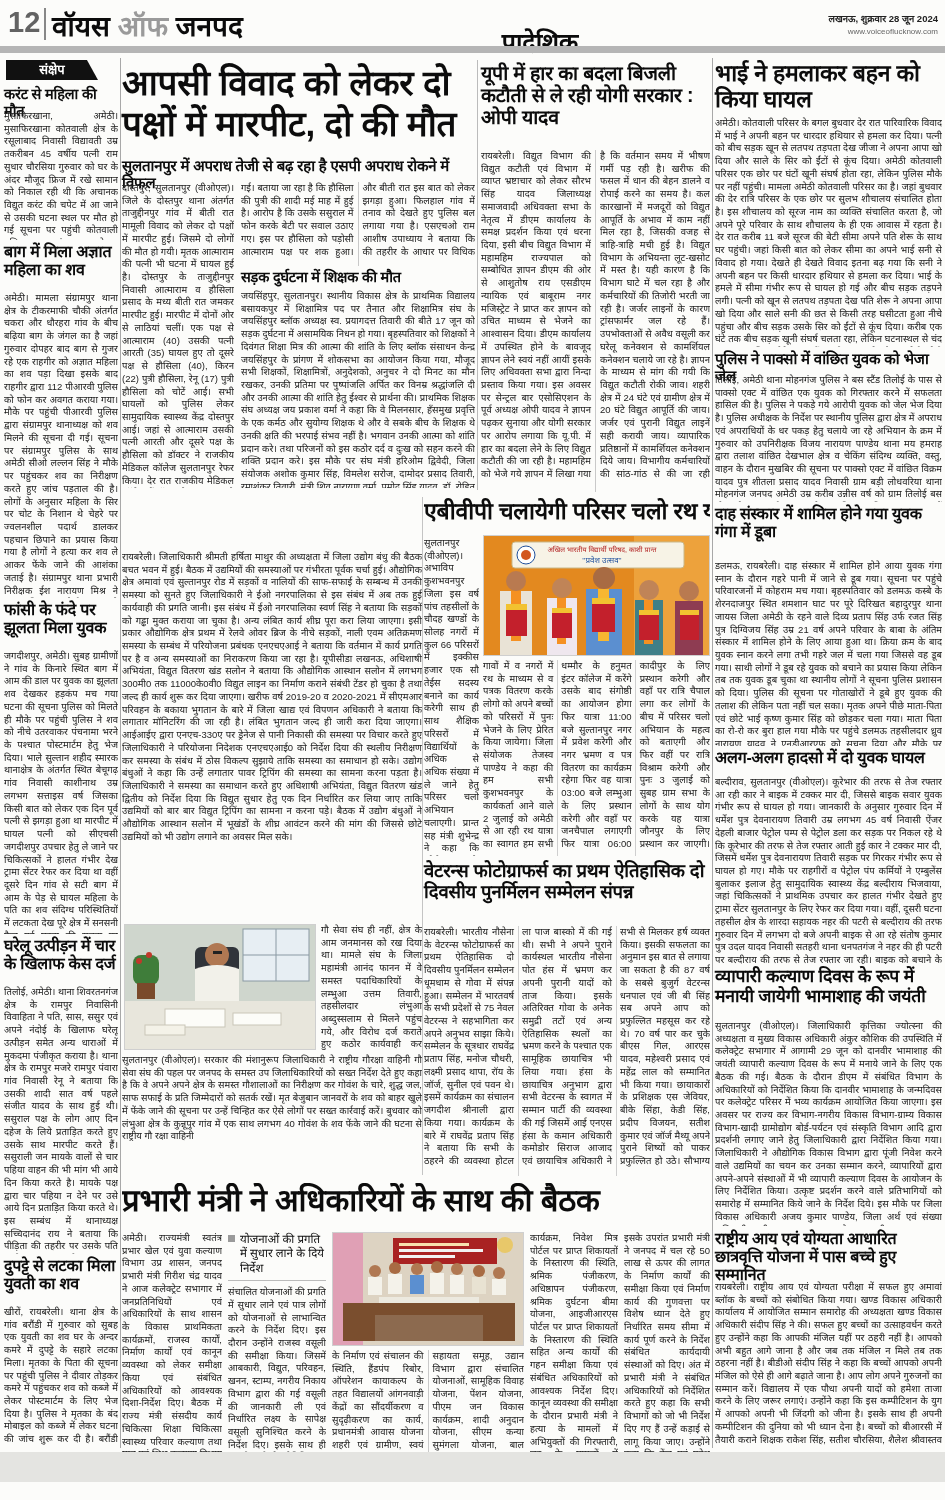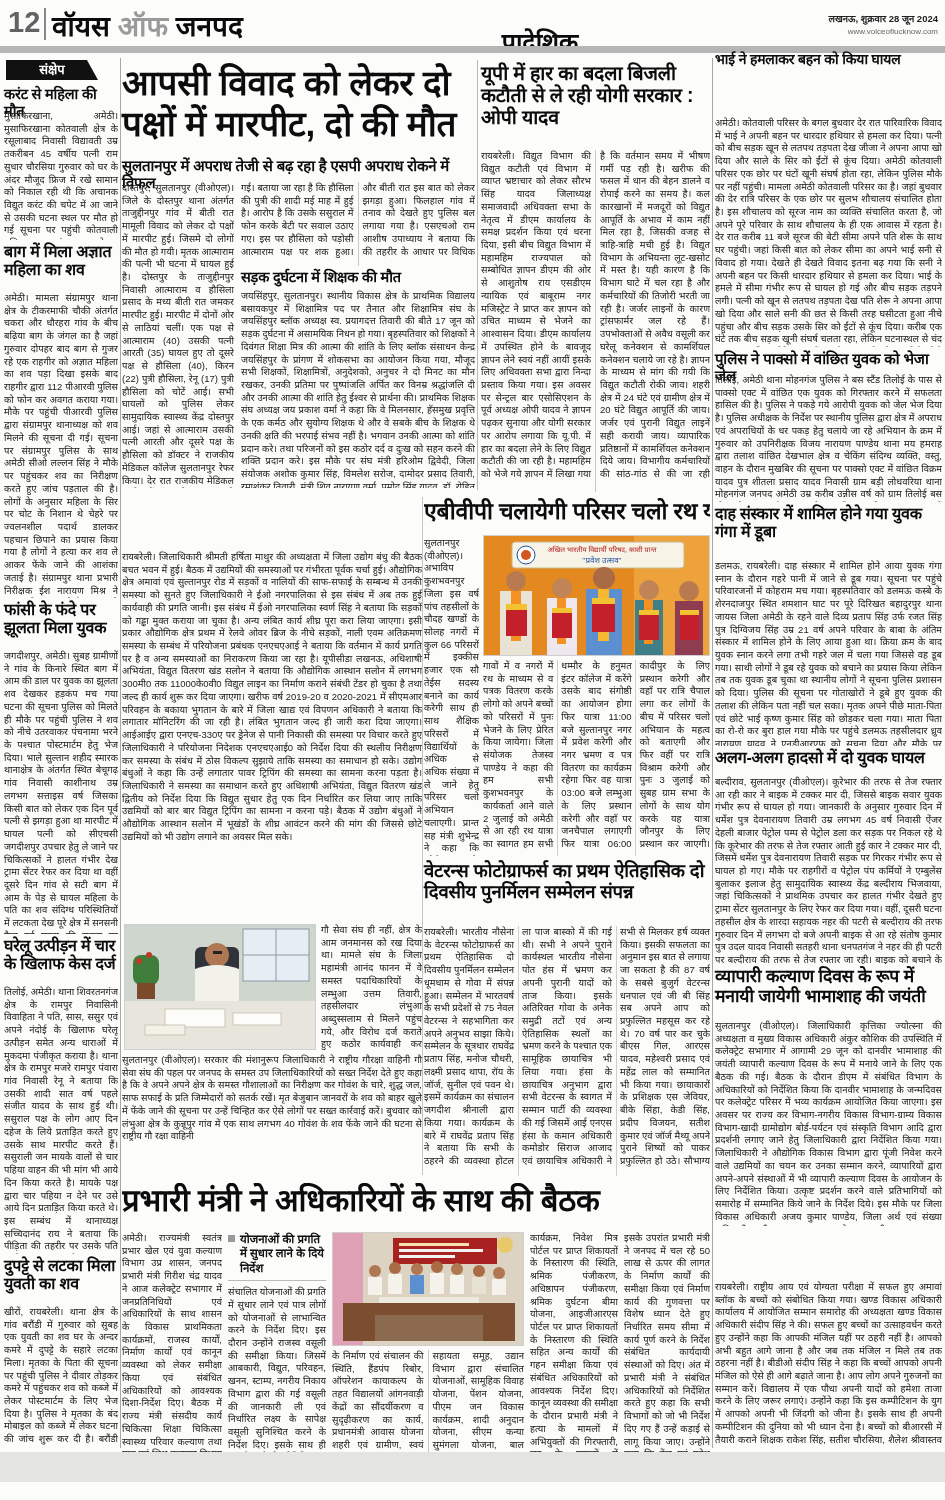--- a/index.html
+++ b/index.html
@@ -7,21 +7,21 @@
   .page{position:relative;width:945px;height:1500px;margin:0 auto;background:#fcfcfa;overflow:hidden;
         font-family:"Liberation Sans","DejaVu Sans",sans-serif;color:#1c1c1c}
   .abs{position:absolute}
   .hl{font-weight:800;color:#0c0c0c;line-height:1.14;letter-spacing:-.2px}
   .bt{font-size:9.5px;line-height:1.34;text-align:justify;color:#222;overflow:hidden;column-fill:auto}
   .c2{column-count:2;column-gap:9px;column-rule:1px solid #c9c9c9}
   .c3{column-count:3;column-gap:8px;column-rule:1px solid #cfcfcf}
   .vrule{width:1px;background:#a8a8a8}
   .graybar{background:#b5b5b5}
   .nowrap{white-space:nowrap;overflow:hidden}
-  .subheadbox{font-weight:700;color:#111}
+  .subheadbox{font-weight:400;color:#111}
   .photo{overflow:hidden;border:1px solid #cfcfcf;background:#eee}
 </style>
 </head>
 <body>
 
 <div class="page">
 
   <div class="abs" style="left:8px;top:6px;font-size:29px;font-weight:800;color:#636363">12</div>
   <div class="abs" style="left:44px;top:8px;width:2px;height:32px;background:#888"></div>
   <div class="abs" style="left:52px;top:6px;font-size:28px;font-weight:800;color:#0b0b0b">
@@ -192,32 +192,33 @@
       <path d="M10 70 L182 70 L182 108 L150 108 L150 82 L42 82 L42 108 L10 108 Z" fill="#7a4e2e"></path>
       <rect x="42" y="82" width="108" height="26" fill="#8c6a4f"></rect>
       <rect x="46" y="64" width="100" height="6" fill="#ece9df"></rect>
     </svg>
   </div>
   <div class="abs bt c2" style="left:332px;top:1350px;width:192px;height:104px">के निर्माण एवं संचालन की स्थिति, हैंडपंप रिबोर, ऑपरेशन कायाकल्प के तहत विद्यालयों आंगनवाड़ी केंद्रों का सौंदर्यीकरण व सुदृढ़ीकरण का कार्य, प्रधानमंत्री आवास योजना शहरी एवं ग्रामीण, स्वयं सहायता समूह, उद्यान विभाग द्वारा संचालित योजनाओं, सामूहिक विवाह योजना, पेंशन योजना, पीएम जन विकास कार्यक्रम, शादी अनुदान योजना, सीएम कन्या सुमंगला योजना, बाल विकास, पोषण पखवाड़ा, दुग्ध विकास, एक जनपद एक उत्पाद, प्रधानमंत्री रोजगार सृजन</div>
 
   <div class="abs bt" style="left:530px;top:1232px;width:88px;height:222px">कार्यक्रम, निवेश मित्र पोर्टल पर प्राप्त शिकायतों के निस्तारण की स्थिति, श्रमिक पंजीकरण, अधिष्ठापन पंजीकरण, श्रमिक दुर्घटना बीमा योजना, आइजीआरएस पोर्टल पर प्राप्त शिकायतों के निस्तारण की स्थिति सहित अन्य कार्यों की गहन समीक्षा किया एवं संबंधित अधिकारियों को आवश्यक निर्देश दिए। कानून व्यवस्था की समीक्षा के दौरान प्रभारी मंत्री ने हत्या के मामलों में अभियुक्तों की गिरफ्तारी, लूट के मामलों में गिरफ्तारी, महिला उत्पीड़न, बलात्कार, अपहरण, पास्को एक्ट, गुंडा एक्ट, अनुसूचित जनजाति उत्पीड़न, लंबित विवेचना, गैंगस्टर, रासुका सहित अन्य बिंदुओं पर समीक्षा किया एवं पुलिस विभाग को आवश्यक निर्देश दिए।</div>
   <div class="abs bt" style="left:624px;top:1232px;width:86px;height:222px">इसके उपरांत प्रभारी मंत्री ने जनपद में चल रहे 50 लाख से ऊपर की लागत के निर्माण कार्यों की समीक्षा किया एवं निर्माण कार्य की गुणवत्ता पर विशेष ध्यान देते हुए निर्धारित समय सीमा में कार्य पूर्ण करने के निर्देश संबंधित कार्यदायी संस्थाओं को दिए। अंत में प्रभारी मंत्री ने संबंधित अधिकारियों को निर्देशित करते हुए कहा कि सभी विभागों को जो भी निर्देश दिए गए हैं उन्हें कड़ाई से लागू किया जाए। उन्होंने कहा कि केंद्र एवं प्रदेश सरकार की जनकल्याणकारी योजनाओं का लाभ जनता तक पहुंचे इसके लिए हम सभी को टीम भावना के साथ कार्य करना होगा।</div>
 
-  <div class="abs hl" style="left:715px;top:52px;width:227px;font-size:14px">भाई ने हमलाकर बहन को किया घायल</div>
+  <div class="abs hl" style="left:715px;top:60px;width:227px;font-size:23px">भाई ने हमलाकर बहन को किया घायल</div>
   <div class="abs bt" style="left:715px;top:117px;width:227px;height:230px">अमेठी। कोतवाली परिसर के बगल बुधवार देर रात पारिवारिक विवाद में भाई ने अपनी बहन पर धारदार हथियार से हमला कर दिया। पत्नी को बीच सड़क खून से लतपथ तड़पता देख जीजा ने अपना आपा खो दिया और साले के सिर को ईंटों से कूंच दिया। अमेठी कोतवाली परिसर एक छोर पर घंटों खूनी संघर्ष होता रहा, लेकिन पुलिस मौके पर नहीं पहुंची। मामला अमेठी कोतवाली परिसर का है। जहां बुधवार की देर रात्रि परिसर के एक छोर पर सुलभ शौचालय संचालित होता है। इस शौचालय को सूरज नाम का व्यक्ति संचालित करता है, जो अपने पूरे परिवार के साथ शौचालय के ही एक आवास में रहता है। देर रात करीब 11 बजे सूरज की बेटी सीमा अपने पति शेरू के साथ घर पहुंची। जहां किसी बात को लेकर सीमा का अपने भाई सनी से विवाद हो गया। देखते ही देखते विवाद इतना बढ़ गया कि सनी ने अपनी बहन पर किसी धारदार हथियार से हमला कर दिया। भाई के हमले में सीमा गंभीर रूप से घायल हो गई और बीच सड़क तड़पने लगी। पत्नी को खून से लतपथ तड़पता देख पति शेरू ने अपना आपा खो दिया और साले सनी की छत से किसी तरह घसीटता हुआ नीचे पहुंचा और बीच सड़क उसके सिर को ईंटों से कूंच दिया। करीब एक घंटे तक बीच सड़क खूनी संघर्ष चलता रहा, लेकिन घटनास्थल से चंद कदम दूर पुलिस मौके पर नहीं पहुंची। घटना के दौरान छोटी छोटी बच्चियां बीच बचाव करने की जद्दोजहद करती रही, लेकिन कामयाब न हो सकी। अमेठी थाना प्रभारी निरीक्षक अमर सिंह ने बताया कि प्रकरण संज्ञान में है आवश्यक विधिक कार्रवाही की जा रही है।</div>
 
   <div class="abs hl" style="left:715px;top:350px;width:227px;font-size:15px">पुलिस ने पाक्सो में वांछित युवक को भेजा जेल</div>
   <div class="abs bt" style="left:715px;top:374px;width:227px;height:128px">तिलोई, अमेठी थाना मोहनगंज पुलिस ने बस स्टैंड तिलोई के पास से पाक्सो एक्ट में वांछित एक युवक को गिरफ्तार करने में सफलता हासिल की है। पुलिस ने पकड़े गये आरोपी युवक को जेल भेज दिया है। पुलिस अधीक्षक के निर्देश पर स्थानीय पुलिस द्वारा क्षेत्र में अपराध एवं अपराधियों के धर पकड़ हेतु चलाये जा रहे अभियान के क्रम में गुरुवार को उपनिरीक्षक विजय नारायण पाण्डेय थाना मय हमराह द्वारा तलाश वांछित देखभाल क्षेत्र व चेकिंग संदिग्ध व्यक्ति, वस्तु, वाहन के दौरान मुखबिर की सूचना पर पाक्सो एक्ट में वांछित विक्रम यादव पुत्र शीतला प्रसाद यादव निवासी ग्राम बड़ी लोधवरिया थाना मोहनगंज जनपद अमेठी उम्र करीब उन्नीस वर्ष को ग्राम तिलोई बस स्टैण्ड से समय करीब पांच बजे प्रातः गिरफ्तार किया। इस सम्बंध में कोतवाली प्रभारी ब्रजेश कुमार सिंह ने बताया कि पुलिस टीम द्वारा थाना मोहनगंज पुलिस द्वारा गिरफ्तार युवक को जेल भेज दिया गया है।</div>
 
   <div class="abs hl" style="left:715px;top:505px;width:227px;font-size:16px">दाह संस्कार में शामिल होने गया युवक गंगा में डूबा</div>
   <div class="abs bt" style="left:715px;top:560px;width:227px;height:186px">डलमऊ, रायबरेली। दाह संस्कार में शामिल होने आया युवक गंगा स्नान के दौरान गहरे पानी में जाने से डूब गया। सूचना पर पहुंचे परिवारजनों में कोहराम मच गया। बृहस्पतिवार को डलमऊ कस्बे के शेरनदाजपुर स्थित शमशान घाट पर पूरे दिरिखत बहादुरपुर थाना जायस जिला अमेठी के रहने वाले दिव्य प्रताप सिंह उर्फ रजत सिंह पुत्र दिग्विजय सिंह उम्र 21 वर्ष अपने परिवार के बाबा के अंतिम संस्कार में शामिल होने के लिए आया हुआ था। क्रिया क्रम के बाद युवक स्नान करने लगा तभी गहरे जल में चला गया जिससे वह डूब गया। साथी लोगों ने डूब रहे युवक को बचाने का प्रयास किया लेकिन तब तक युवक डूब चुका था स्थानीय लोगों ने सूचना पुलिस प्रशासन को दिया। पुलिस की सूचना पर गोताखोरों ने डूबे हुए युवक की तलाश की लेकिन पता नहीं चल सका। मृतक अपने पीछे माता-पिता एवं छोटे भाई कृष्ण कुमार सिंह को छोड़कर चला गया। माता पिता का रो-रो कर बुरा हाल गया मौके पर पहुंचे डलमऊ तहसीलदार ध्रुव नारायण यादव ने एनडीआरएफ को सूचना दिया और मौके पर गोताखोरों को पुनः बुलाकर डूबे हुए युवक को खोजने लगे।</div>
 
   <div class="abs hl" style="left:715px;top:749px;width:227px;font-size:16px">अलग-अलग हादसो में दो युवक घायल</div>
   <div class="abs bt" style="left:715px;top:776px;width:227px;height:188px">बल्दीराव, सुलतानपुर (वीओएल)। कूरेभार की तरफ से तेज रफ्तार आ रही कार ने बाइक में टक्कर मार दी, जिससे बाइक सवार युवक गंभीर रूप से घायल हो गया। जानकारी के अनुसार गुरुवार दिन में धर्मेश पुत्र देवनारायण तिवारी उम्र लगभग 45 वर्ष निवासी ऐंजर देहली बाजार पेट्रोल पम्प से पेट्रोल डला कर सड़क पर निकल रहे थे कि कूरेभार की तरफ से तेज रफ्तार आती हुई कार ने टक्कर मार दी, जिसमें धर्मेश पुत्र देवनारायण तिवारी सड़क पर गिरकर गंभीर रूप से घायल हो गए। मौके पर राहगीरों व पेट्रोल पंप कर्मियों ने एम्बुलेंस बुलाकर इलाज हेतु सामुदायिक स्वास्थ्य केंद्र बल्दीराय भिजवाया, जहां चिकित्सकों ने प्राथमिक उपचार कर हालत गंभीर देखते हुए ट्रामा सेंटर सुलतानपुर के लिए रेफर कर दिया गया। वहीं, दूसरी घटना तहसील क्षेत्र के शारदा सहायक नहर की पटरी से बल्दीराय की तरफ गुरुवार दिन में लगभग दो बजे अपनी बाइक से आ रहे संतोष कुमार पुत्र उदल यादव निवासी सतहरी थाना धनपतगंज ने नहर की ही पटरी पर बल्दीराय की तरफ से तेज रफ्तार जा रही। बाइक को बचाने के चक्कर में अनियंत्रित होकर पेड़ से टकरा गए, जिसमें नहर की पटरी पर गिरकर गंभीर रूप से घायल हो गए। राहगीरों की सूचना पर एंबुलेंस द्वारा इलाज के लिए सामुदायिक स्वास्थ्य केंद्र बल्दीराय लाया गया जहां चिकित्सकों ने प्राथमिक उपचार कर हालत गंभीर देखते हुए सुल्तानपुर के लिए रेफर कर दिया, जहां से घायल की स्थिति गंभीर देखते हुए चिकित्सकों ने ट्रामा सेंटर लखनऊ के लिए रेफर कर दिया गया है।</div>
 
   <div class="abs hl" style="left:715px;top:967px;width:227px;font-size:17.5px">व्यापारी कल्याण दिवस के रूप में मनायी जायेगी भामाशाह की जयंती</div>
   <div class="abs bt" style="left:715px;top:1020px;width:227px;height:206px">सुलतानपुर (वीओएल)। जिलाधिकारी कृत्तिका ज्योत्स्ना की अध्यक्षता व मुख्य विकास अधिकारी अंकुर कौशिक की उपस्थिति में कलेक्ट्रेट सभागार में आगामी 29 जून को दानवीर भामाशाह की जयंती व्यापारी कल्याण दिवस के रूप में मनाये जाने के लिए एक बैठक की गई। बैठक के दौरान डीएम में संबंधित विभाग के अधिकारियों को निर्देशित किया कि दानवीर भामाशाह के जन्मदिवस पर कलेक्ट्रेट परिसर में भव्य कार्यक्रम आयोजित किया जाएगा। इस अवसर पर राज्य कर विभाग-नगरीय विकास विभाग-ग्राम्य विकास विभाग-खादी ग्रामोद्योग बोर्ड-पर्यटन एवं संस्कृति विभाग आदि द्वारा प्रदर्शनी लगाए जाने हेतु जिलाधिकारी द्वारा निर्देशित किया गया। जिलाधिकारी ने औद्योगिक विकास विभाग द्वारा पूंजी निवेश करने वाले उद्यमियों का चयन कर उनका सम्मान करने, व्यापारियों द्वारा अपने-अपने संस्थाओं में भी व्यापारी कल्याण दिवस के आयोजन के लिए निर्देशित किया। उत्कृष्ट प्रदर्शन करने वाले प्रतिभागियों को समारोह में सम्मानित किये जाने के निर्देश दिये। इस मौके पर जिला विकास अधिकारी अजय कुमार पाण्डेय, जिला अर्थ एवं संख्या अधिकारी आशीष कुमार, उपायुक्त उद्योग अनूप श्रीवास्तव, उपायुक्त राज्यकर शैलेन्द्र त्रिपाठी, जिला सूचना अधिकारी/पर्यटन डॉ. धीरेन्द्र कुमार, अधिशासी अधिकारी नगर पालिका लाल चन्द्र खरोज, खादी ग्रामोद्योग अधिकारी राम सुरेश यादव आदि मौजूद रहे।</div>
 
+  <div class="abs hl" style="left:715px;top:1230px;width:227px;font-size:16px">राष्ट्रीय आय एवं योग्यता आधारित छात्रवृत्ति योजना में पास बच्चे हुए सम्मानित</div>
   <div class="abs bt" style="left:715px;top:1281px;width:227px;height:164px">रायबरेली। राष्ट्रीय आय एवं योग्यता परीक्षा में सफल हुए अमावां ब्लॉक के बच्चों को संबोधित किया गया। खण्ड विकास अधिकारी कार्यालय में आयोजित सम्मान समारोह की अध्यक्षता खण्ड विकास अधिकारी संदीप सिंह ने की। सफल हुए बच्चों का उत्साहवर्धन करते हुए उन्होंने कहा कि आपकी मंजिल यहीं पर ठहरी नहीं है। आपको अभी बहुत आगे जाना है और जब तक मंजिल न मिले तब तक ठहरना नहीं है। बीडीओ संदीप सिंह ने कहा कि बच्चों आपको अपनी मंजिल को ऐसे ही आगे बढ़ाते जाना है। आप लोग अपने गुरुजनों का सम्मान करें। विद्यालय में एक पौधा अपनी यादों को हमेशा ताजा करने के लिए जरूर लगाएं। उन्होंने कहा कि इस कम्पीटिशन के युग में आपको अपनी भी जिंदगी को जीना है। इसके साथ ही अपनी कम्पीटिशन की दुनिया को भी ध्यान देना है। बच्चों को बीआरसी में तैयारी कराने शिक्षक राकेश सिंह, सतीश चौरसिया, शैलेश श्रीवास्तव और प्रवेश यादव ने कहा कि ब्लॉक में कार्यरत रही बीईओ रत्नमणि मिश्रा के निर्देशन में टीम ने ब्लॉक के सभी बच्चों को तैयारी कराई गई। इसकी वजह से ब्लॉक से 27 बच्चों का चयन ब्लॉक में हुआ। उन्होंने सभी प्रधानाध्यापक व अध्यापकों का भी बेहतर तालमेल के लिए धन्यवाद किया। इस मौके एआरपी अब्दुल मन्नान, जेपी रावल, सलाउद्दीन अंसारी, डॉ. शिवशंकर श्रीवास्तव, शारिक अनवर, आशीष चड्ढा, सुरेश चैधरी, मोईन, मनोज आदि लोग मौजूद रहे।</div>
 
   <div class="abs" style="left:0;top:1452px;width:945px;height:30px;background:#e4e4e1"></div>
 
 </div>
 
 </body></html>

